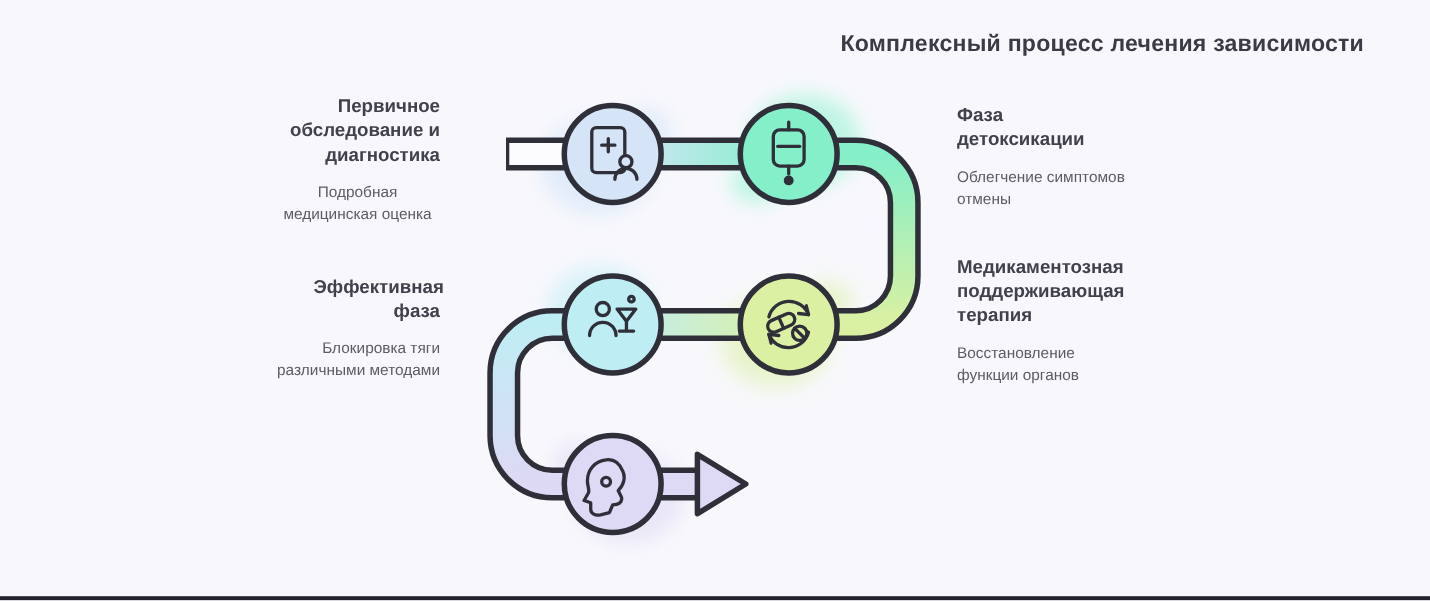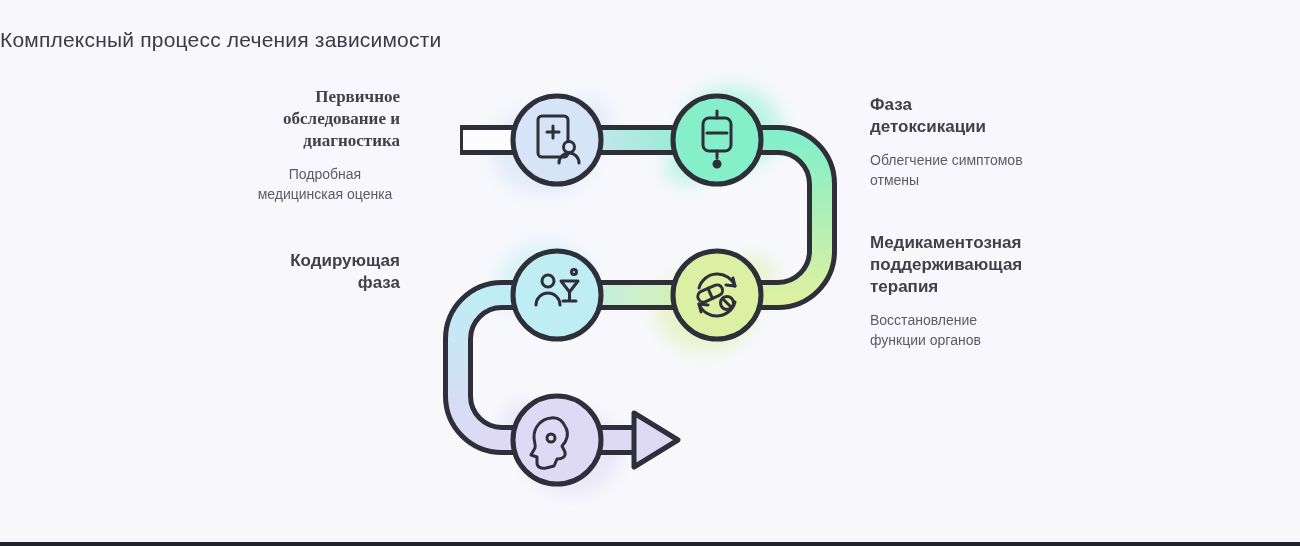--- a/index.html
+++ b/index.html
@@ -3,31 +3,31 @@
 <meta charset="utf-8">
 <style>
   html,body { margin:0; padding:0; background:#ffffff; }
   .canvas {
     position:relative; width:1300px; height:546px;
     background:#f8f8fc; overflow:hidden;
     font-family:"Liberation Sans", sans-serif;
   }
   .title {
     position:absolute; top:28px; left:0; width:1240px;
-    text-align:left; font-size:21px; font-weight:normal;
+    text-align:right; font-size:21px; font-weight:bold;
     color:#3b3b46; letter-spacing:.2px;
   }
   .flow-svg { position:absolute; left:0; top:0; }
   .step { position:absolute; }
   .step .h { font-size:17px; font-weight:bold; color:#41414c; line-height:1.3; }
   .step .d { font-size:14px; color:#5b5b65; line-height:1.4; margin-top:13px; }
   .step.left { text-align:right; }
   .step.left .h, .step.left .d { margin-left:auto; }
   #l1 { top:86px;  right:900px; width:200px; }
-  #l1 .h { max-width:190px;font-family:Liberation Serif, serif; } #l1 .d { max-width:150px;text-align:center; }
+  #l1 .h { max-width:190px; } #l1 .d { max-width:150px;text-align:center; }
   #l2 { top:250px; right:900px; width:200px; }
   #l2 .h { max-width:115px; } #l2 .d { max-width:168px; }
   #l3 { top:388px; right:900px; width:200px; }
   #l3 .h { max-width:148px; } #l3 .d { max-width:175px; }
   #r1 { top:94px;  left:870px; width:210px; }
   #r1 .h { max-width:140px; } #r1 .d { max-width:195px; }
   #r2 { top:232px; left:870px; width:210px; }
   #r2 .h { max-width:195px; } #r2 .d { max-width:158px; }
   .footer-line { position:absolute; left:0; bottom:0; width:100%; height:4px; background:#23232e; }
   .pipe-dark { stroke:#2f2f3a; stroke-width:30; fill:none; }
@@ -137,21 +137,22 @@
       <circle cx="551" cy="438" r="4"></circle>
     </g>
   </svg>
 
   <div class="step left" id="l1">
     <div class="h">Первичное обследование и диагностика</div>
     <div class="d">Подробная медицинская оценка</div>
   </div>
 
   <div class="step left" id="l2">
-    <div class="h">Кодирующая фаза</div>
+    <div class="h">Эффективная фаза</div>
+    <div class="d">Блокировка тяги различными методами</div>
   </div>
 
 
   <div class="step" id="r2">
     <div class="h">Медикаментозная поддерживающая терапия</div>
     <div class="d">Восстановление функции органов</div>
   </div>
 
   <div class="step" id="r1">
     <div class="h">Фаза детоксикации</div>

